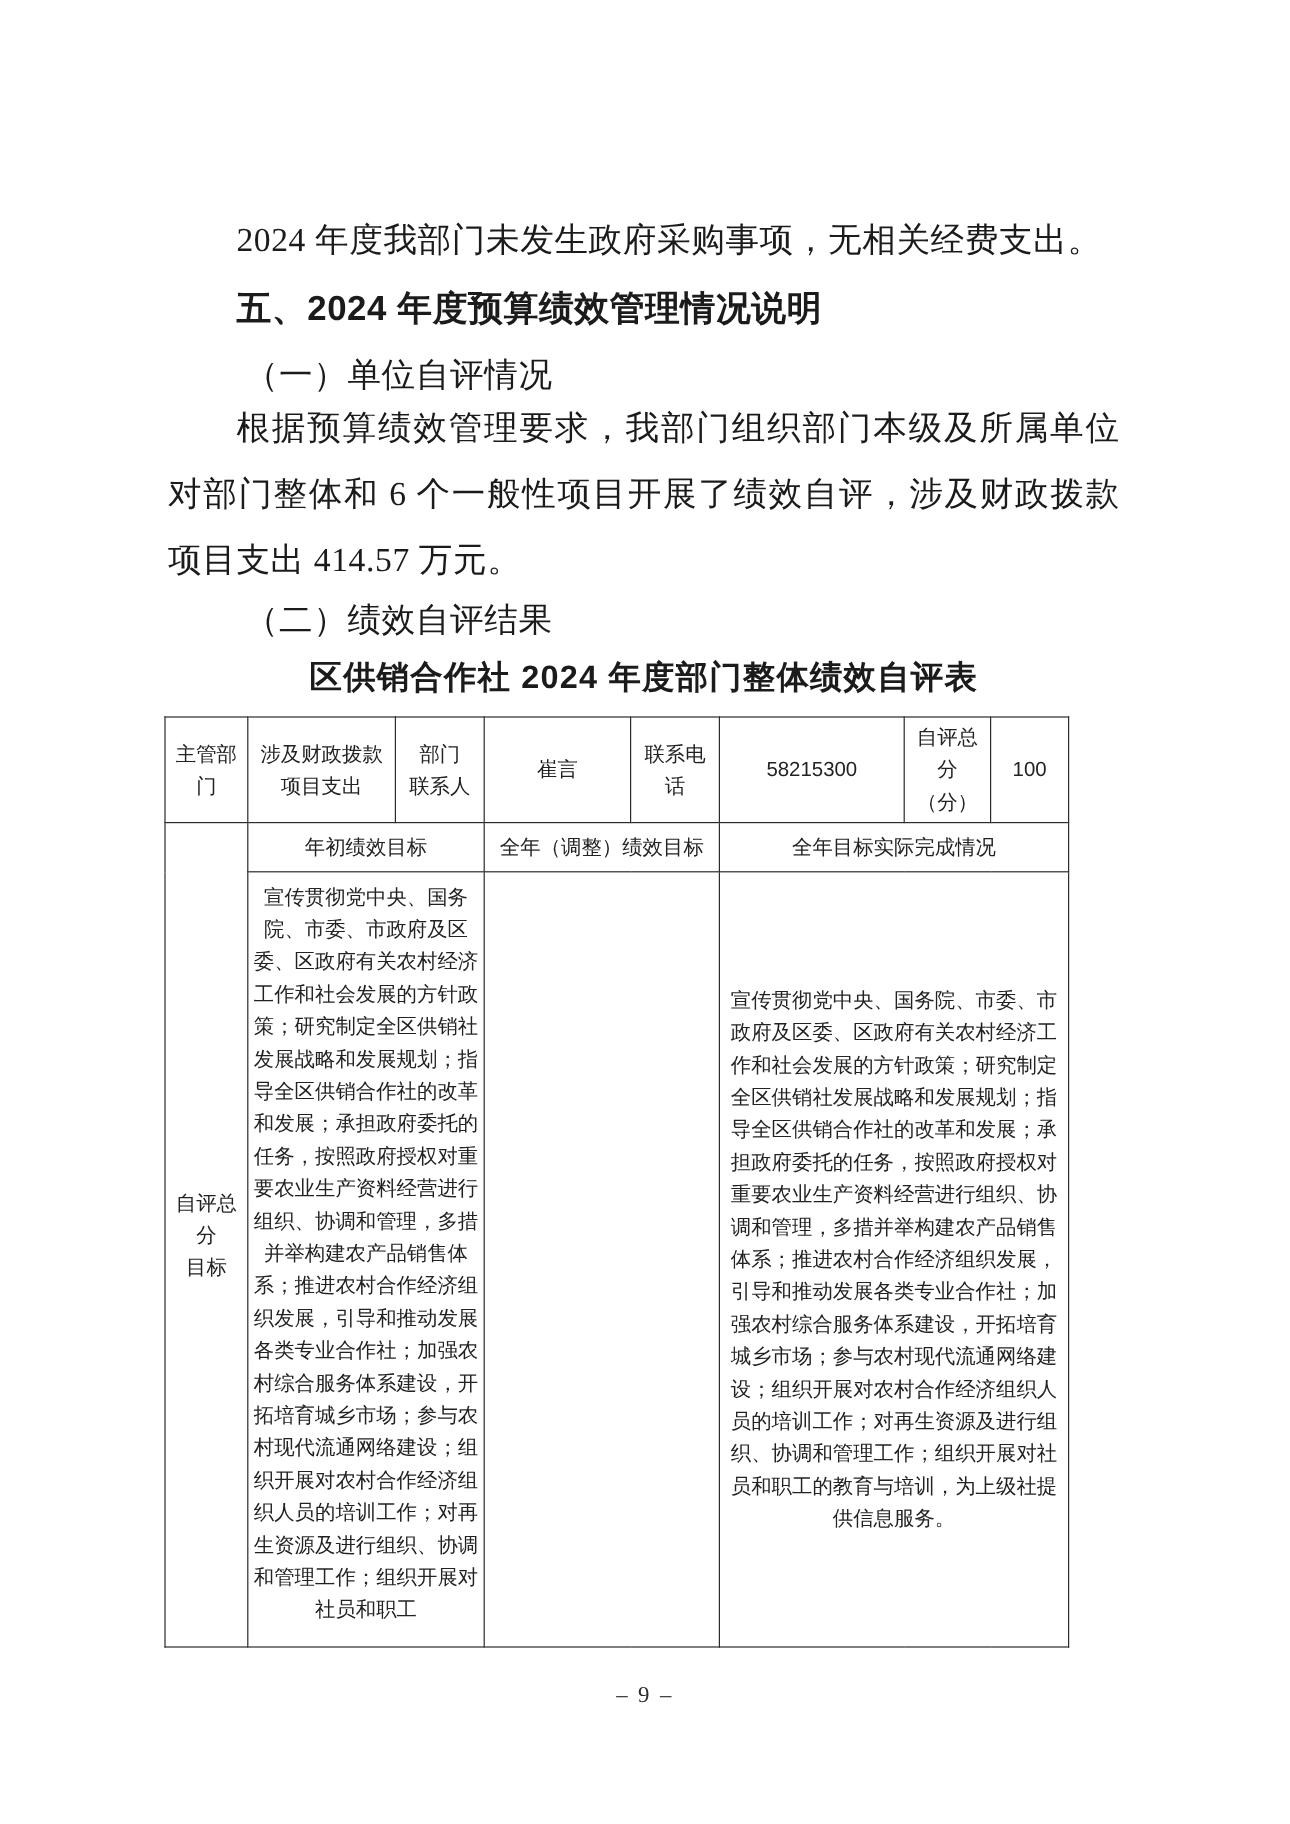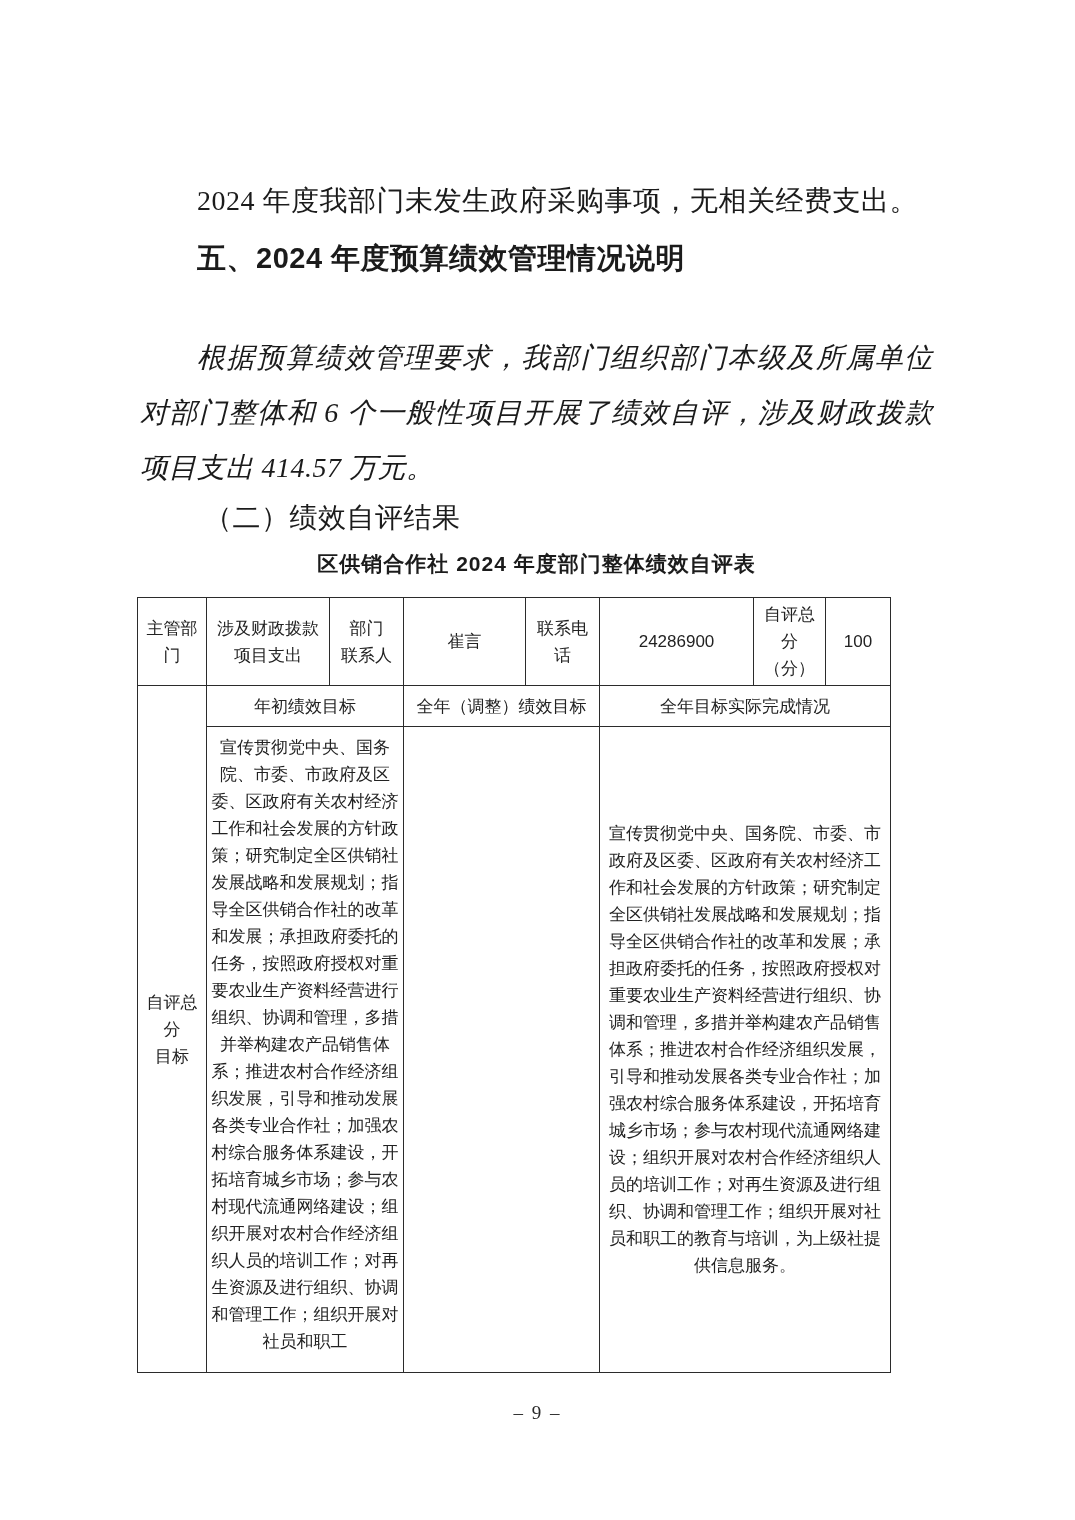--- a/index.html
+++ b/index.html
@@ -15,21 +15,21 @@
   .body-text{
     position:absolute;
     left:140px;
     width:793px;
     margin:0;
     font-size:28px;
     line-height:55px;
     letter-spacing:0.5px;
   }
   .indent{text-indent:57px;}
-  .justify{text-align:justify;font-style:italic;}
+  .justify{text-align:justify;}
   .intro{top:173px;}
   .heading{
     position:absolute;
     left:140px;
     width:793px;
     top:231px;
     margin:0;
     font-family:"Liberation Sans","DejaVu Sans",sans-serif;
     font-weight:700;
     font-size:29px;
@@ -42,21 +42,21 @@
   .sub2{top:490px;text-indent:64px;}
   .table-title{
     position:absolute;
     left:140px;
     width:793px;
     top:541px;
     margin:0;
     text-align:center;
     font-family:"Liberation Sans","DejaVu Sans",sans-serif;
     font-weight:700;
-    font-size:21px;
+    font-size:27px;
     line-height:46px;
     letter-spacing:1px;
   }
   table.eval-table{
     position:absolute;
     left:137px;
     top:597px;
     width:753px;
     border-collapse:collapse;
     table-layout:fixed;
@@ -105,20 +105,21 @@
 </style>
 </head>
 <body>
 
 <div class="page">
 
   <p class="body-text indent intro">2024 年度我部门未发生政府采购事项，无相关经费支出。</p>
 
   <h2 class="heading">五、2024 年度预算绩效管理情况说明</h2>
 
+  <p class="body-text sub1">（一）单位自评情况</p>
 
   <p class="body-text indent justify para2">根据预算绩效管理要求，我部门组织部门本级及所属单位对部门整体和 6 个一般性项目开展了绩效自评，涉及财政拨款项目支出 414.57 万元。</p>
 
   <p class="body-text sub2">（二）绩效自评结果</p>
 
   <h1 class="table-title">区供销合作社 2024 年度部门整体绩效自评表</h1>
 
   <table class="eval-table">
     <colgroup>
       <col style="width:69px">
@@ -131,21 +132,21 @@
       <col style="width:65px">
     </colgroup>
     <tbody>
       <tr class="r1">
         <td>主管部门</td>
         <td class="left-cell">涉及财政拨款项目支出</td>
         <td class="prewrap">部门
 联系人</td>
         <td>崔言</td>
         <td>联系电话</td>
-        <td class="num">24286900</td>
+        <td class="num">58215300</td>
         <td class="prewrap">自评总分
 （分）</td>
         <td class="num">100</td>
       </tr>
       <tr class="r2">
         <td class="prewrap rowhead" rowspan="2">自评总分
 目标</td>
         <td colspan="2">年初绩效目标</td>
         <td colspan="2">全年（调整）绩效目标</td>
         <td colspan="3">全年目标实际完成情况</td>

